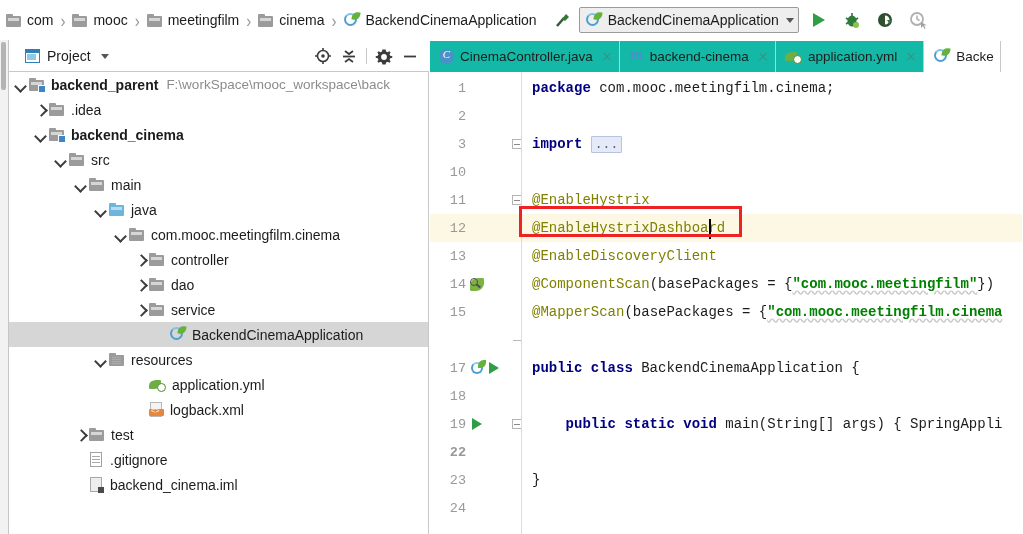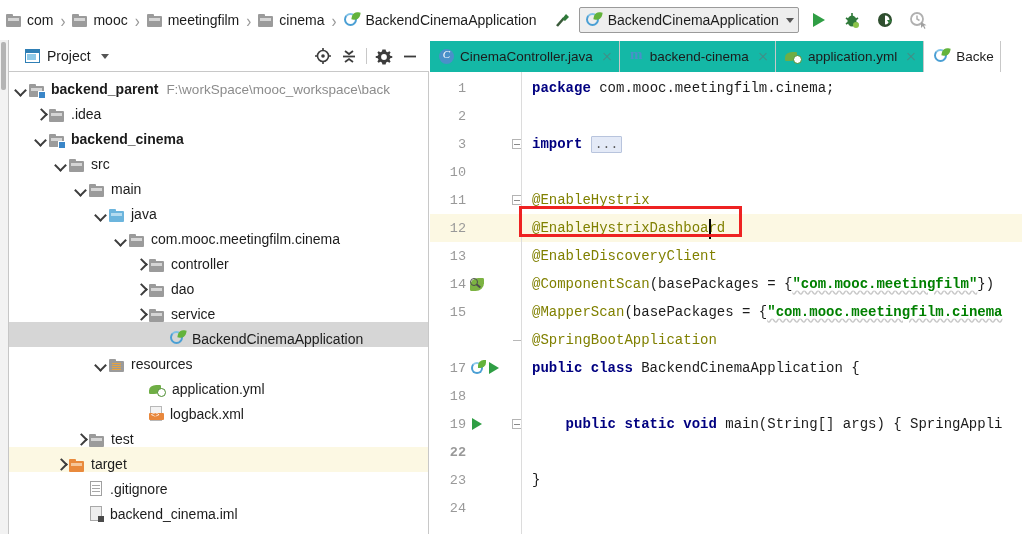--- a/index.html
+++ b/index.html
@@ -180,21 +180,21 @@
   
   .tree {
     position:absolute; left:9px; top:72px;
     width:420px; height:462px;
     background:#ffffff;
     overflow:hidden;
     box-sizing:border-box;
     border-right:1px solid #c8c8c8;
   }
   .row {
-    height:25px; display:flex; align-items:flex-end;
+    height:25px; display:flex; align-items:center;
     white-space:nowrap; cursor:default; position:relative;
   }
   .row.sel { background:#d6d6d6; }
   .row.hl  { background:#fcf8e3; }
   .arrow {
     width:16px; height:16px; flex:none; position:relative;
   }
   .arrow.down::after {
     content:""; position:absolute; left:3px; top:5px;
     width:7px;height:7px;border-right:2px solid #3c3c3c;border-bottom:2px solid #3c3c3c;
@@ -614,27 +614,20 @@
         </span>
         <span class="name">logback.xml</span>
       </div>
       <div class="row" style="padding-left: 64px;">
         <span class="arrow right"></span>
         <span class="ic-folder">
           <i></i>
         </span>
         <span class="name">test</span>
       </div>
-      <div class="row hl" style="padding-left: 44px;">
-        <span class="arrow right"></span>
-        <span class="ic-folder orange">
-          <i></i>
-        </span>
-        <span class="name">target</span>
-      </div>
       <div class="row" style="padding-left: 64px;">
         <span class="arrow"></span>
         <span class="ic-file">
           <span class="pg"></span>
           <span class="ln" style="top:4px"></span>
           <span class="ln" style="top:7px"></span>
           <span class="ln" style="top:10px"></span>
         </span>
         <span class="name">.gitignore</span>
       </div>
@@ -762,21 +755,20 @@
       <div class="codearea" id="codearea">
           <div class="cl" style="top: 2px;"><span class="code"><span class="kw">package </span><span class="plain">com.mooc.meetingfilm.cinema;</span></span></div>
           <div class="cl" style="top: 30px;"><span class="code"></span></div>
           <div class="cl" style="top: 58px;"><span class="code"><span class="kw">import </span><span class="imp-ellipsis">...</span></span></div>
           <div class="cl" style="top: 86px;"><span class="code"></span></div>
           <div class="cl" style="top: 114px;"><span class="code"><span class="ann">@EnableHystrix</span></span></div>
           <div class="cl hl" style="top: 142px;"><span class="code"><span class="ann">@EnableHystrixDashboard</span></span><div class="caret" style="left: 186.82px; top: 5px; height: 20px;"></div></div>
           <div class="cl" style="top: 170px;"><span class="code"><span class="ann">@EnableDiscoveryClient</span></span></div>
           <div class="cl" style="top: 198px;"><span class="code"><span class="ann">@ComponentScan</span><span class="plain">(basePackages = {</span><span class="str">"com.mooc.meetingfilm"</span><span class="plain">})</span></span></div>
           <div class="cl" style="top: 226px;"><span class="code"><span class="ann">@MapperScan</span><span class="plain">(basePackages = {</span><span class="str">"com.mooc.meetingfilm.cinema</span></span></div>
-          <div class="cl" style="top: 254px;"><span class="code"><span class="ann">@SpringBootApplication</span></span></div>
           <div class="cl" style="top: 282px;"><span class="code"><span class="kw">public class </span><span class="plain">BackendCinemaApplication {</span></span></div>
           <div class="cl" style="top: 310px;"><span class="code"></span></div>
           <div class="cl" style="top: 338px;"><span class="code"><span class="kw">    public static void </span><span class="plain">main(String[] args) { SpringAppli</span></span></div>
           <div class="cl" style="top: 366px;"><span class="code"></span></div>
           <div class="cl" style="top: 394px;"><span class="code"><span class="brc">}</span></span></div>
           <div class="cl" style="top: 422px;"><span class="code"></span></div>
         </div>
       <div class="redbox" id="redbox" style="left: 89px; top: 134px; width: 223px; height: 31px;"></div>
     </div>
   </div>

